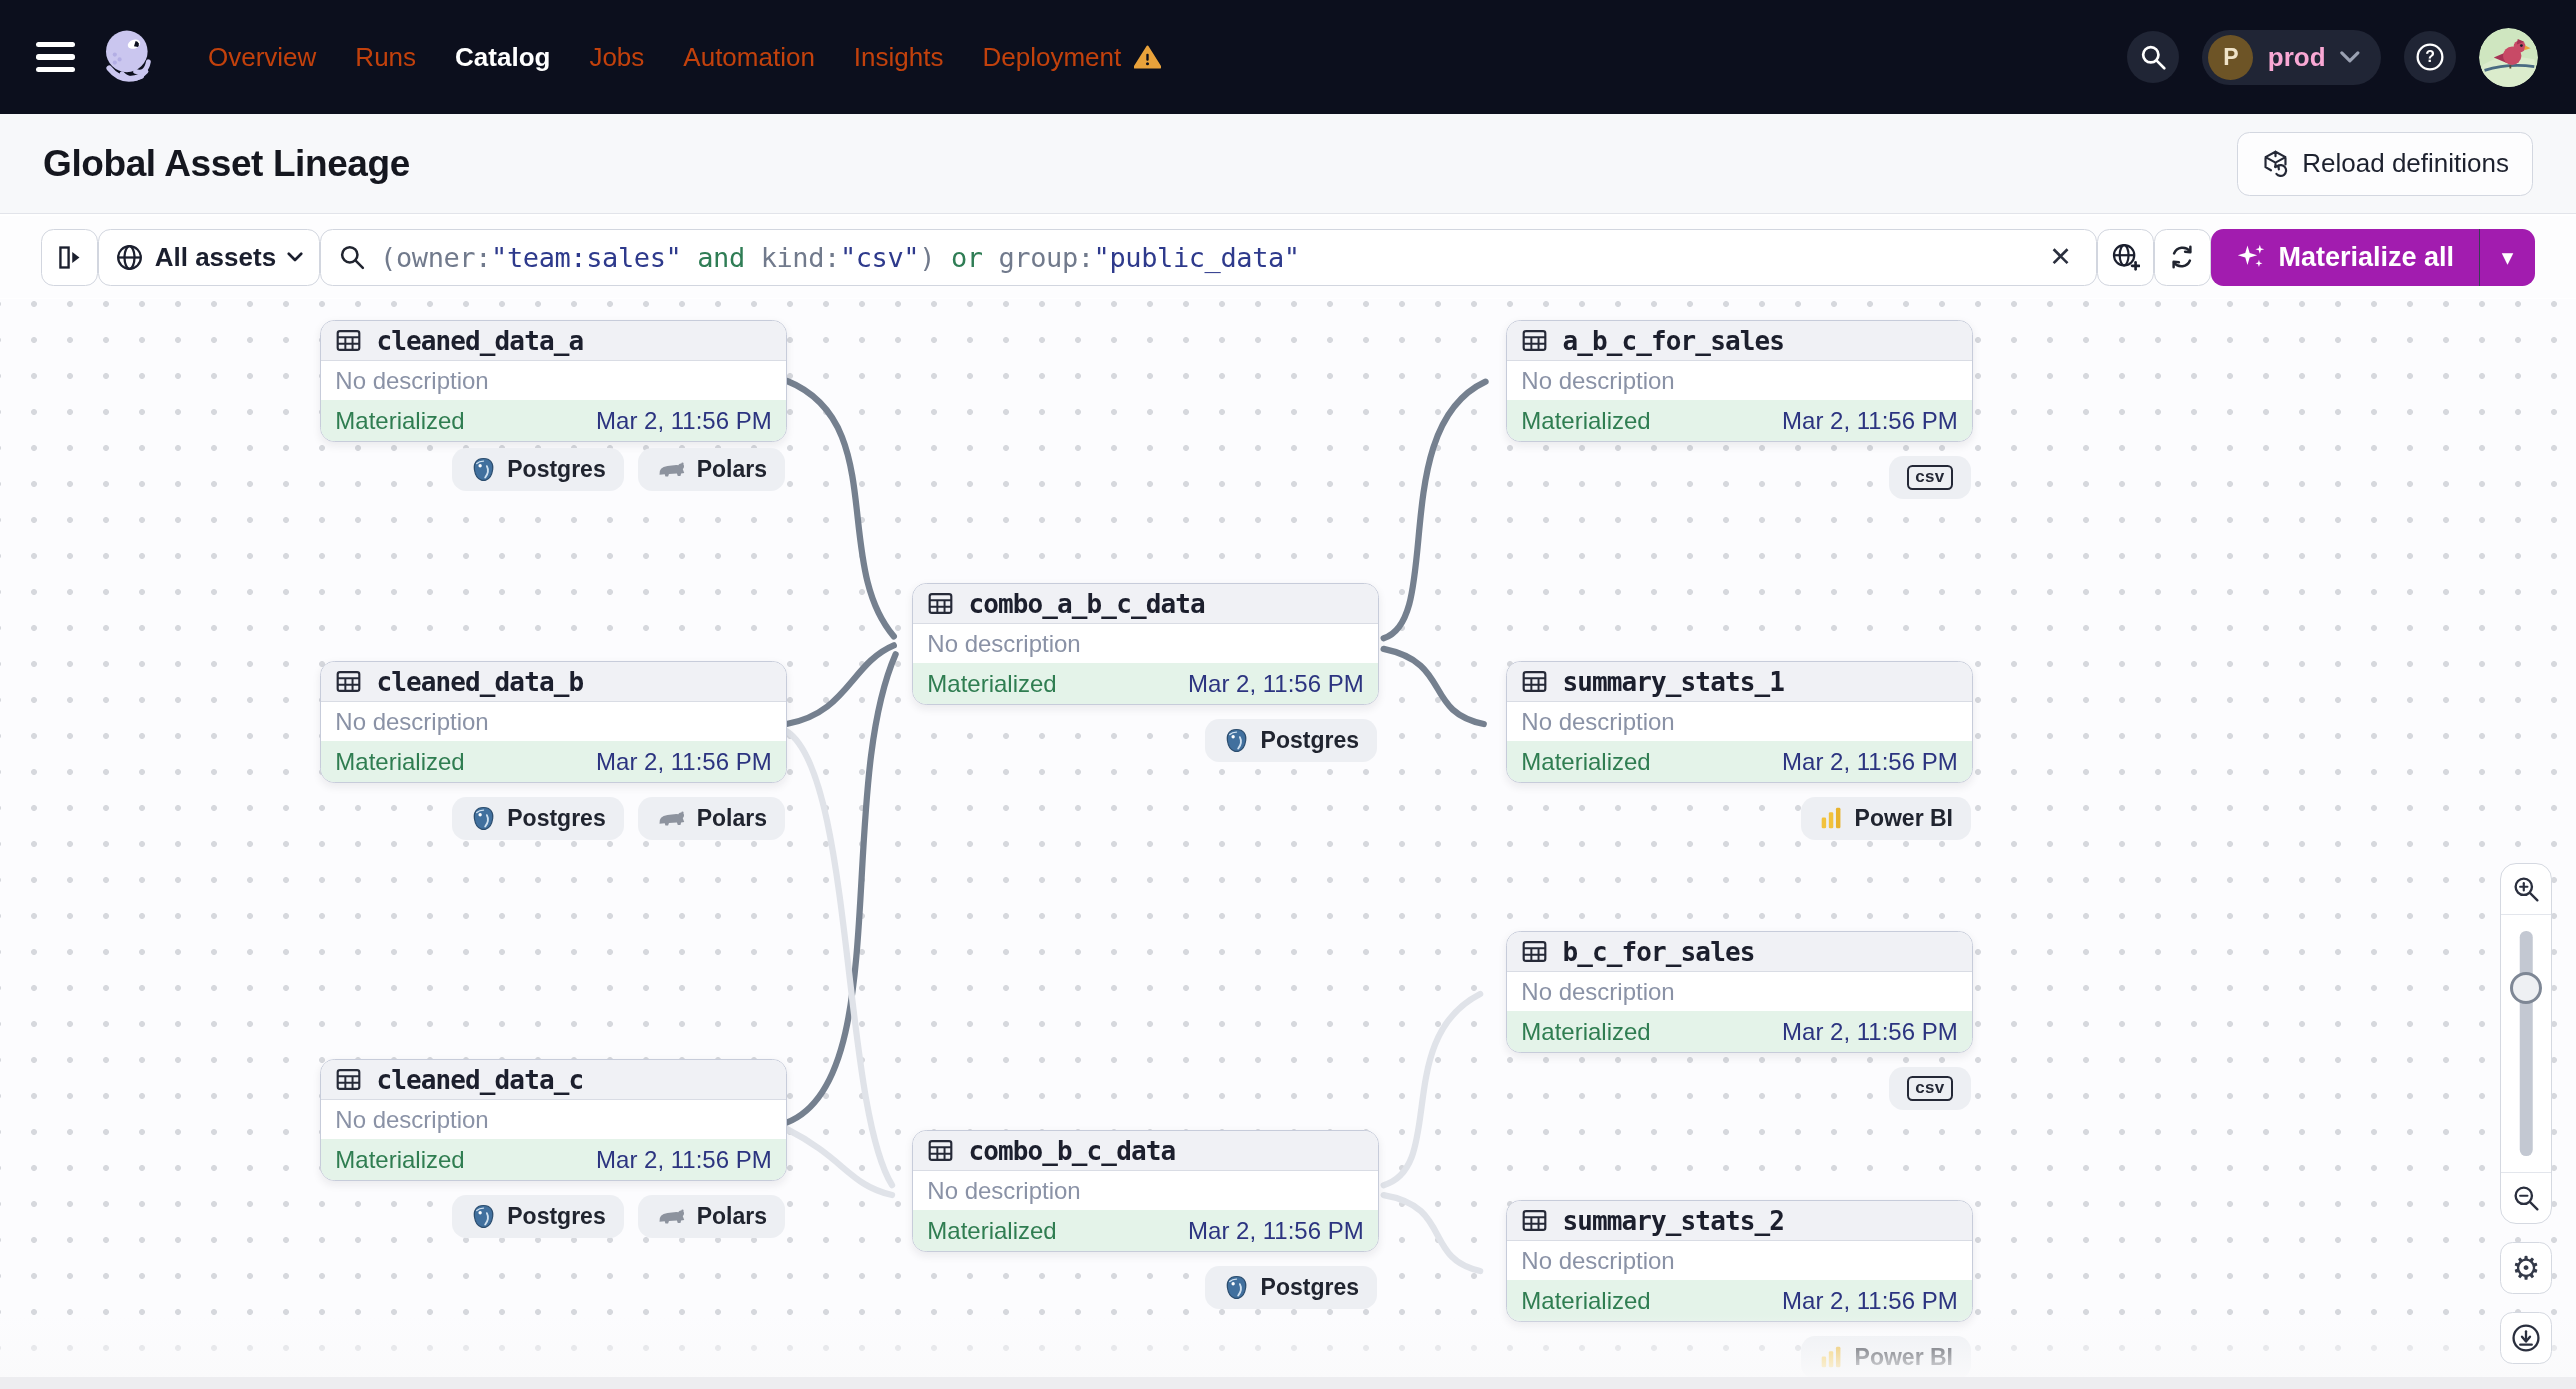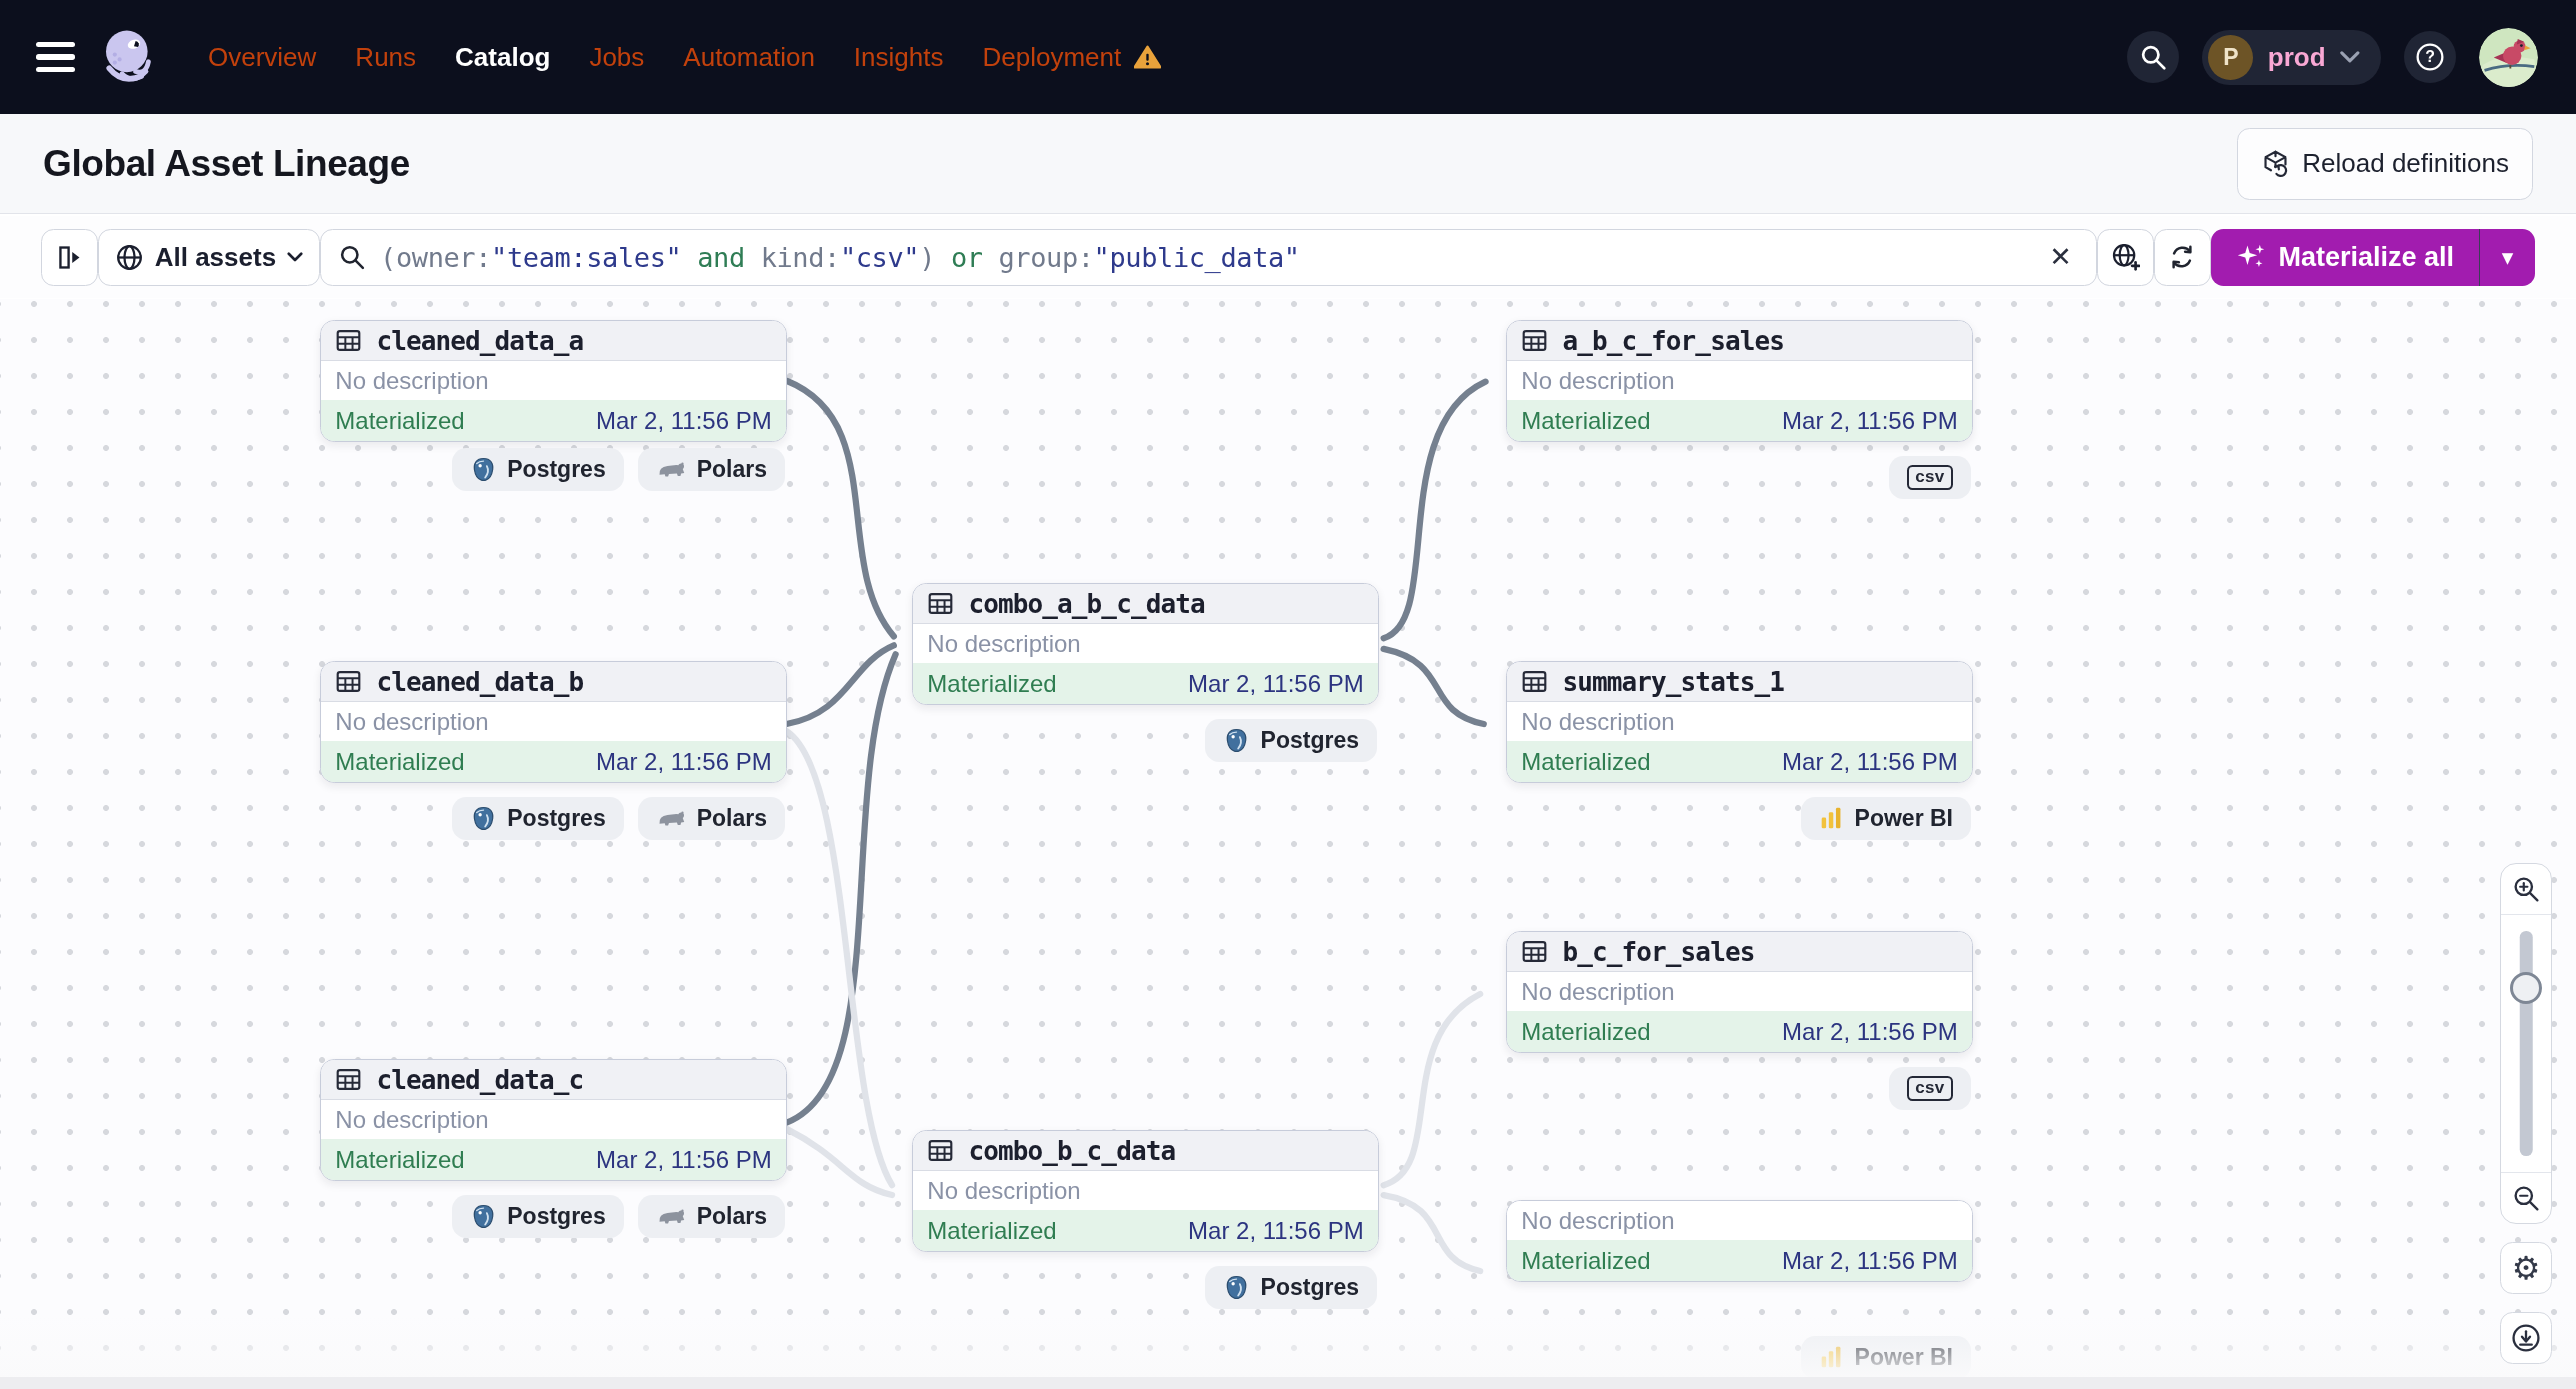--- a/index.html
+++ b/index.html
@@ -25,21 +25,21 @@
   .env-avatar{width:45px;height:45px;border-radius:50%;background:#6d5426;color:#efe3c8;
               font-size:23px;font-weight:700;display:flex;align-items:center;justify-content:center;}
   .env-label{color:#f9a8d4;font-size:26px;font-weight:600;}
   .user-avatar{width:59px;height:59px;border-radius:50%;overflow:hidden;cursor:pointer;flex:0 0 auto;}
 
   
   .page-header{position:absolute;left:0;top:114px;width:100%;height:100px;background:#f7f8fa;
                border-bottom:1.8px solid #e2e4ea;display:flex;align-items:center;
                justify-content:space-between;padding:0 43px;box-sizing:border-box;z-index:9;}
   .page-title{font-size:37px;font-weight:700;color:#15171f;margin:0;letter-spacing:-0.4px;}
-  .reload-btn{height:72px;border:1.8px solid #d3d7e0;background:#fdfdfe;border-radius:12.5px;
+  .reload-btn{height:64px;border:1.8px solid #d3d7e0;background:#fdfdfe;border-radius:12.5px;
               display:flex;align-items:center;gap:12.5px;padding:0 23px;cursor:pointer;
               font-size:26px;color:#1d212e;font-weight:500;font-family:inherit;}
 
   
   .toolbar{position:absolute;left:0;top:216px;width:100%;height:82px;background:#fdfdfe;
            display:flex;align-items:center;padding:0 41px;box-sizing:border-box;z-index:9;}
   .tool-btn{height:57px;min-width:57px;border:1.8px solid #d2d6df;background:#fff;border-radius:12.5px;
             display:flex;align-items:center;justify-content:center;cursor:pointer;gap:10.7px;
             font-size:26px;font-weight:600;color:#1b1f2e;font-family:inherit;padding:0 16px;}
   .tool-btn.square{padding:0;width:57px;}
@@ -513,20 +513,30 @@
           <span class="node-status">Materialized</span>
           <span class="node-time">Mar 2, 11:56 PM</span>
         </div>
       </div>
       <div class="badge-row" style="left: 1506px; top: 1067px; width: 465px;">
         <div class="badge">
           <span class="csv-box">csv</span>
         </div>
       </div>
       <div class="node" style="left: 1506px; top: 1200px;">
+        <div class="node-header">
+          <svg width="27" height="27" viewBox="0 0 30 30">
+            <rect x="3" y="4.5" width="24" height="21" rx="2.5" fill="none" stroke="#262a38" stroke-width="2.4"></rect>
+            <line x1="3" y1="11.5" x2="27" y2="11.5" stroke="#262a38" stroke-width="2.2"></line>
+            <line x1="3" y1="18.5" x2="27" y2="18.5" stroke="#262a38" stroke-width="2.2"></line>
+            <line x1="11.5" y1="11.5" x2="11.5" y2="25.5" stroke="#262a38" stroke-width="2.2"></line>
+            <line x1="19.5" y1="11.5" x2="19.5" y2="25.5" stroke="#262a38" stroke-width="2.2"></line>
+          </svg>
+          <span class="node-name">summary_stats_2</span>
+        </div>
         <div class="node-desc">No description</div>
         <div class="node-footer">
           <span class="node-status">Materialized</span>
           <span class="node-time">Mar 2, 11:56 PM</span>
         </div>
       </div>
       <div class="badge-row" style="left: 1506px; top: 1336px; width: 465px;">
         <div class="badge">
           <svg width="25" height="25" viewBox="0 0 28 28">
             <rect x="3" y="13" width="5" height="12" rx="1.5" fill="#f2c23c"></rect>

